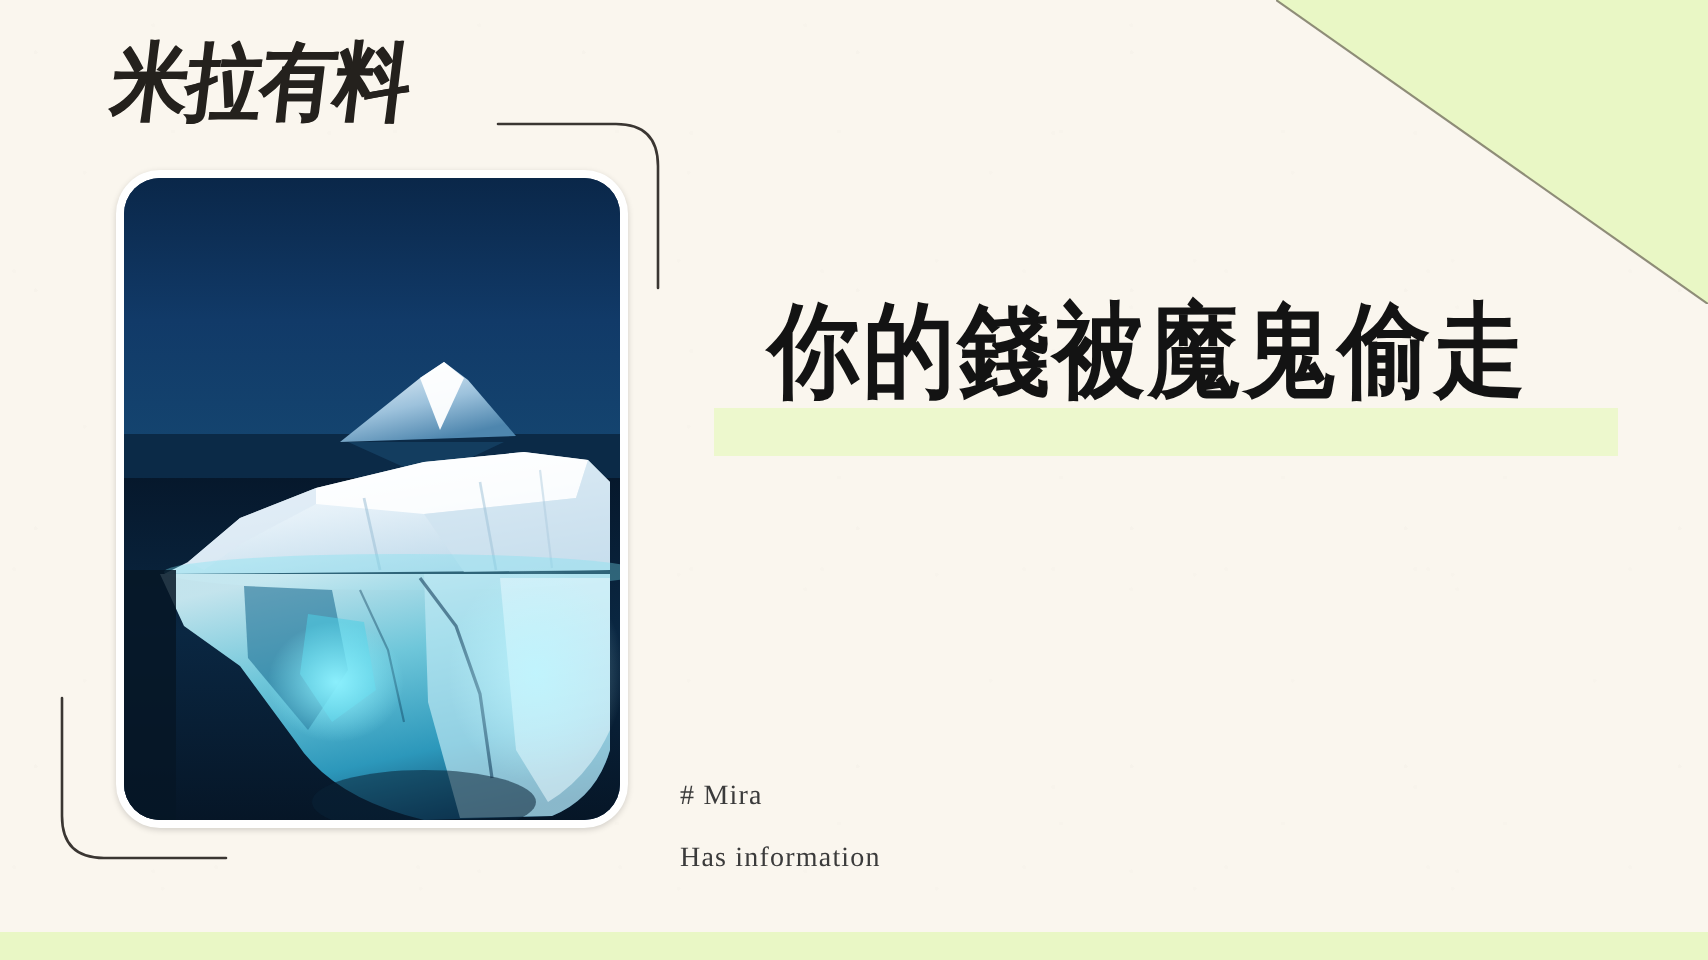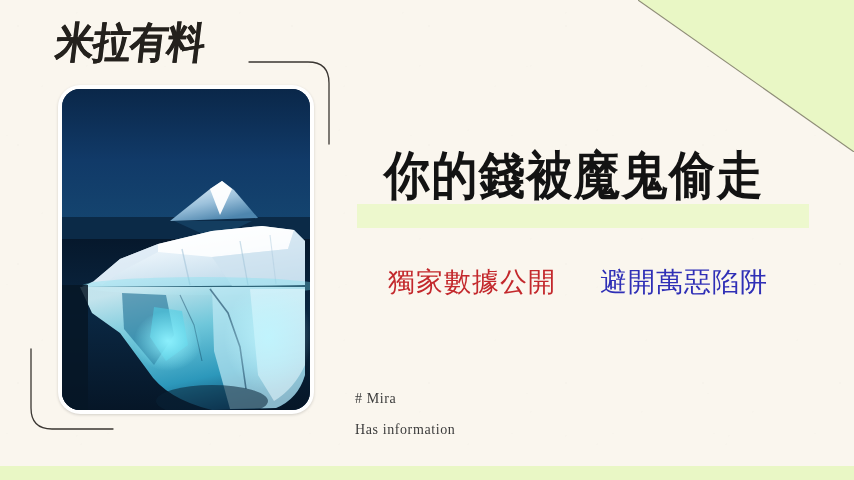--- a/index.html
+++ b/index.html
@@ -162,21 +162,21 @@
     font-weight: 400;
     letter-spacing: 1px;
     white-space: nowrap;
     z-index: 3;
   }
   .sub-red  { color: #c3282c; }
   .sub-blue { color: #2f2fb6; }
 
   .footer {
     position: absolute;
-    left: 355px;
+    left: 340px;
     top: 392px;
     font-family: "Liberation Serif", serif;
     font-size: 14px;
     color: #3b3b3b;
     line-height: 1;
   }
   .footer-line { margin-bottom: 17px; letter-spacing: .6px; }
 </style>
 </head>
 <body>
@@ -283,24 +283,20 @@
           <rect x="0" y="196" width="26" height="125" fill="#061626" opacity="0.85"></rect>
           <rect x="0" y="0" width="248" height="321" fill="none"></rect>
         </svg>
       </div>
     </div>
   </div>
 
   <div class="headline-bar"></div>
   <div class="headline">你的錢被魔鬼偷走</div>
 
-  <div class="subline">
-    <span class="sub-red">獨家數據公開</span>
-    <span class="sub-blue">避開萬惡陷阱</span>
-  </div>
 
   <div class="footer">
     <div class="footer-line"># Mira</div>
     <div class="footer-line">Has information</div>
   </div>
 
   <div class="bottom-strip"></div>
 
 </div>
 

